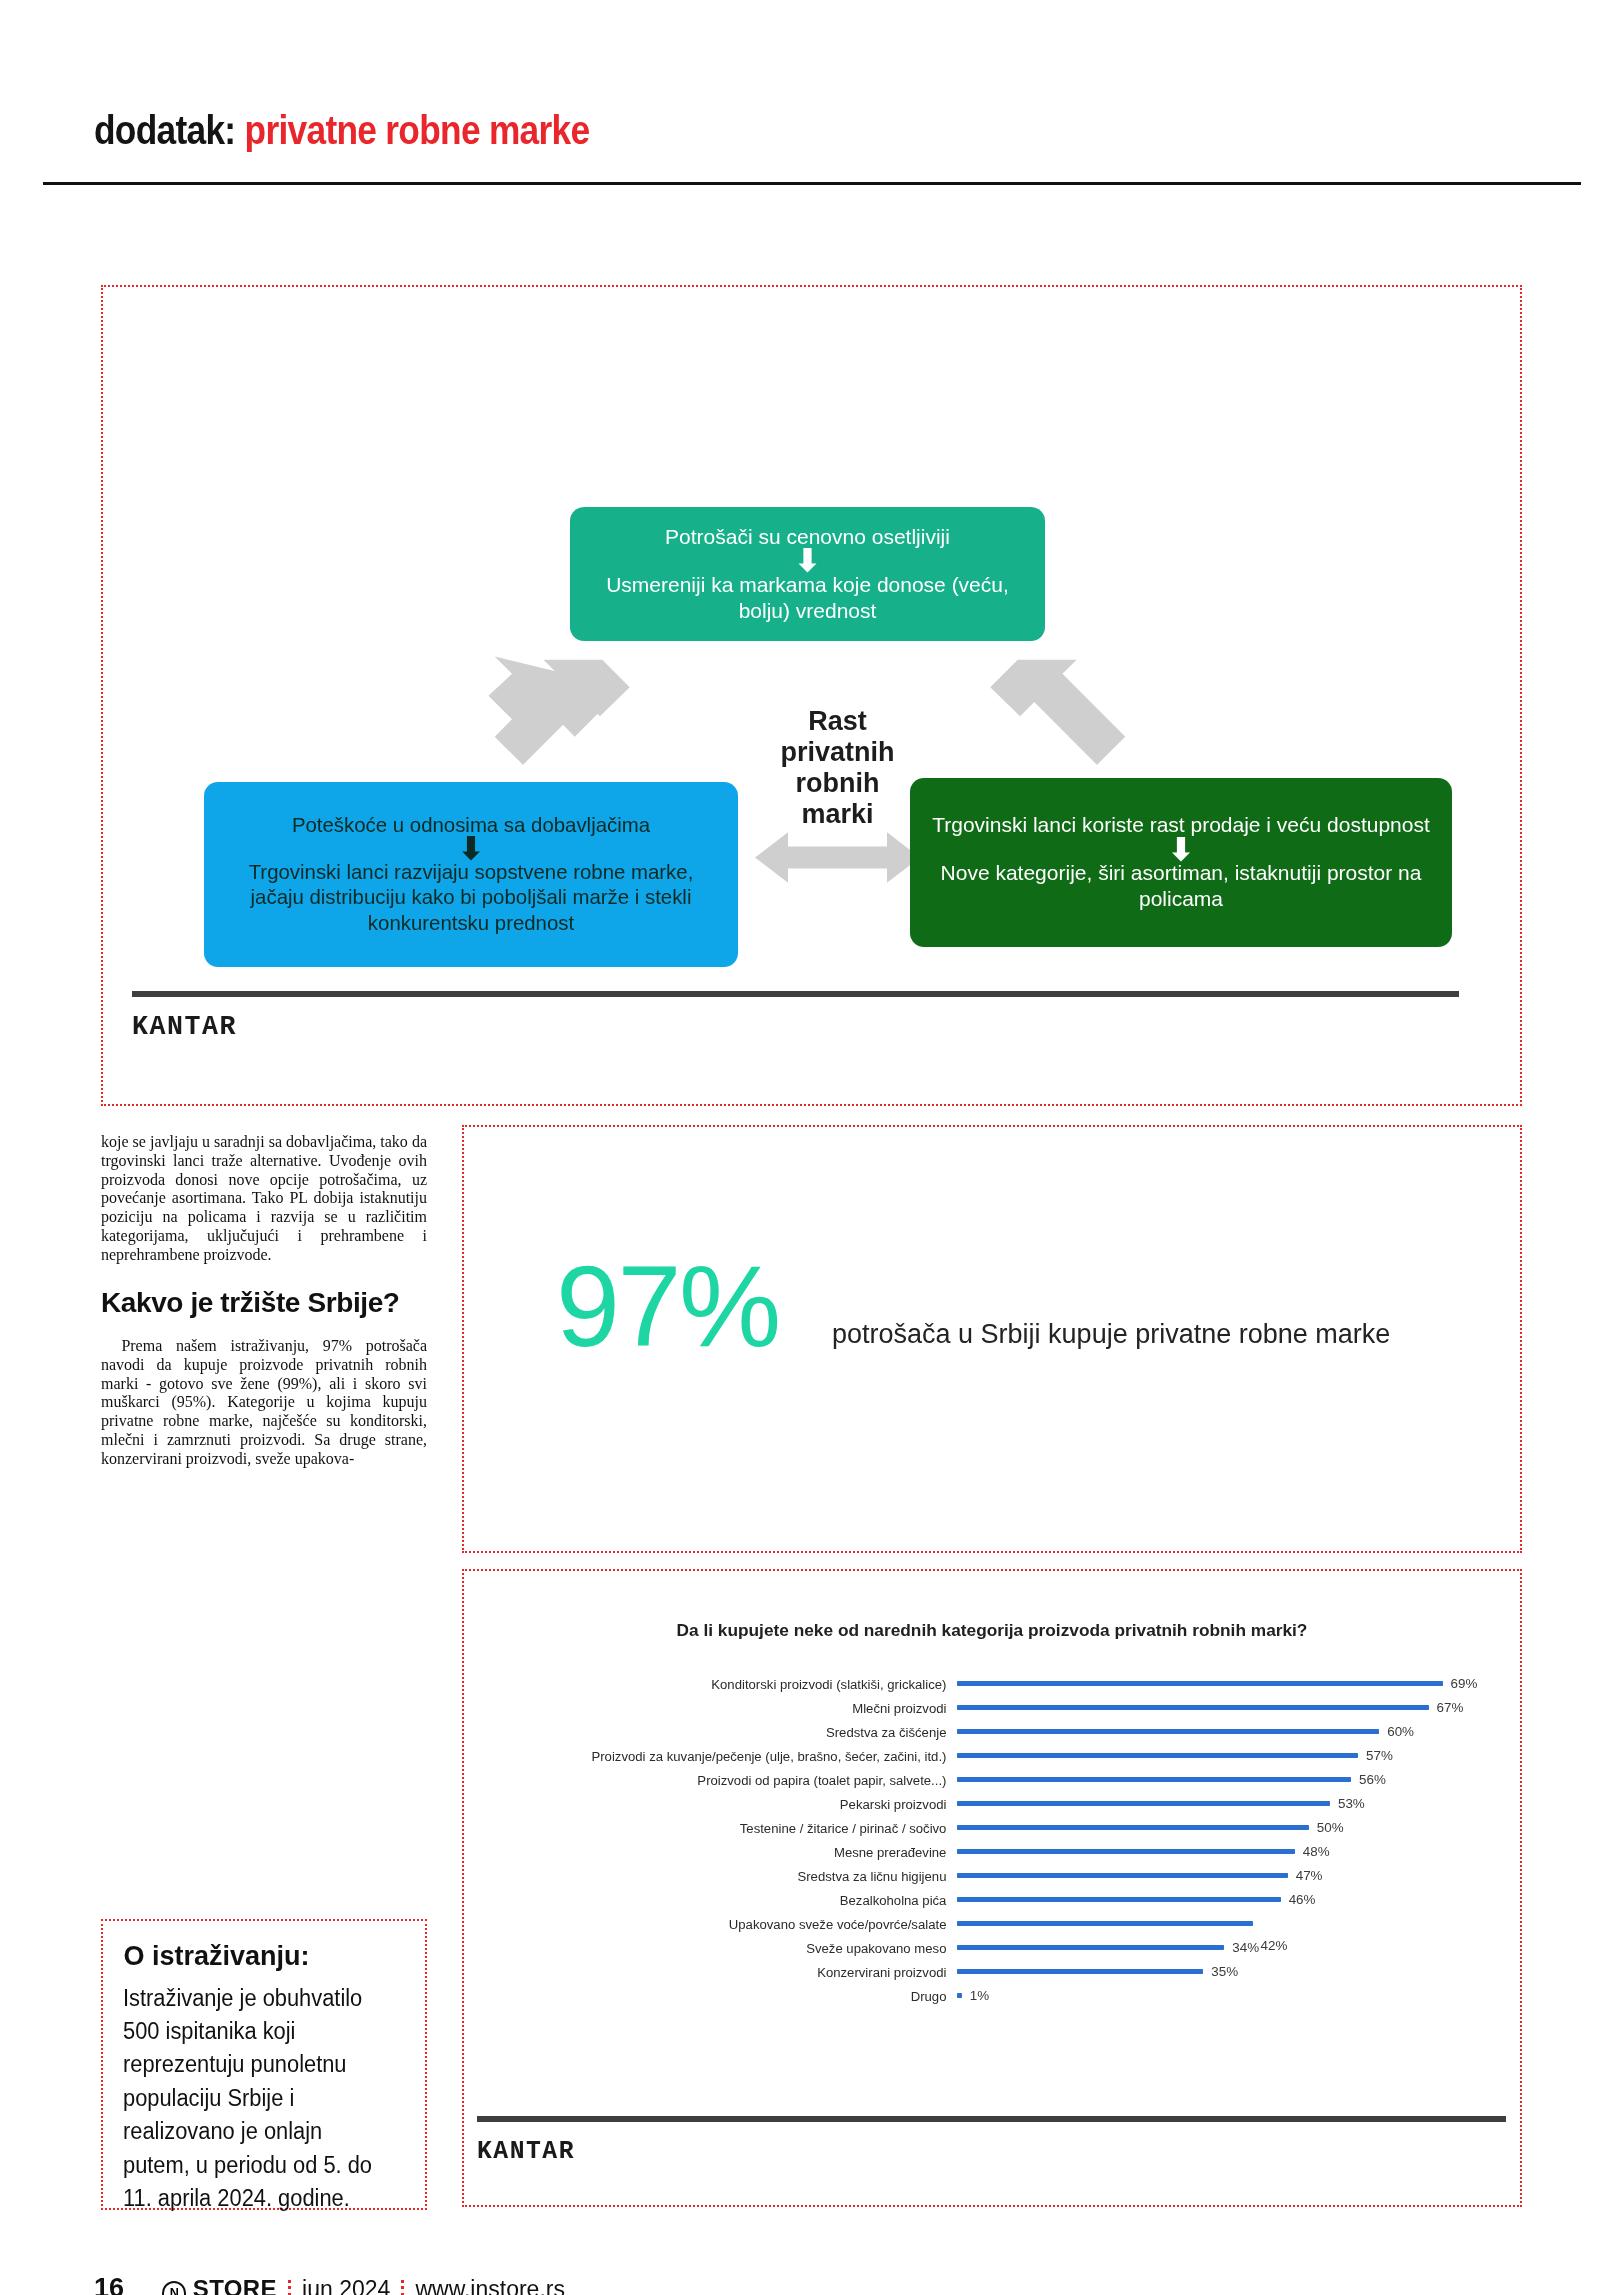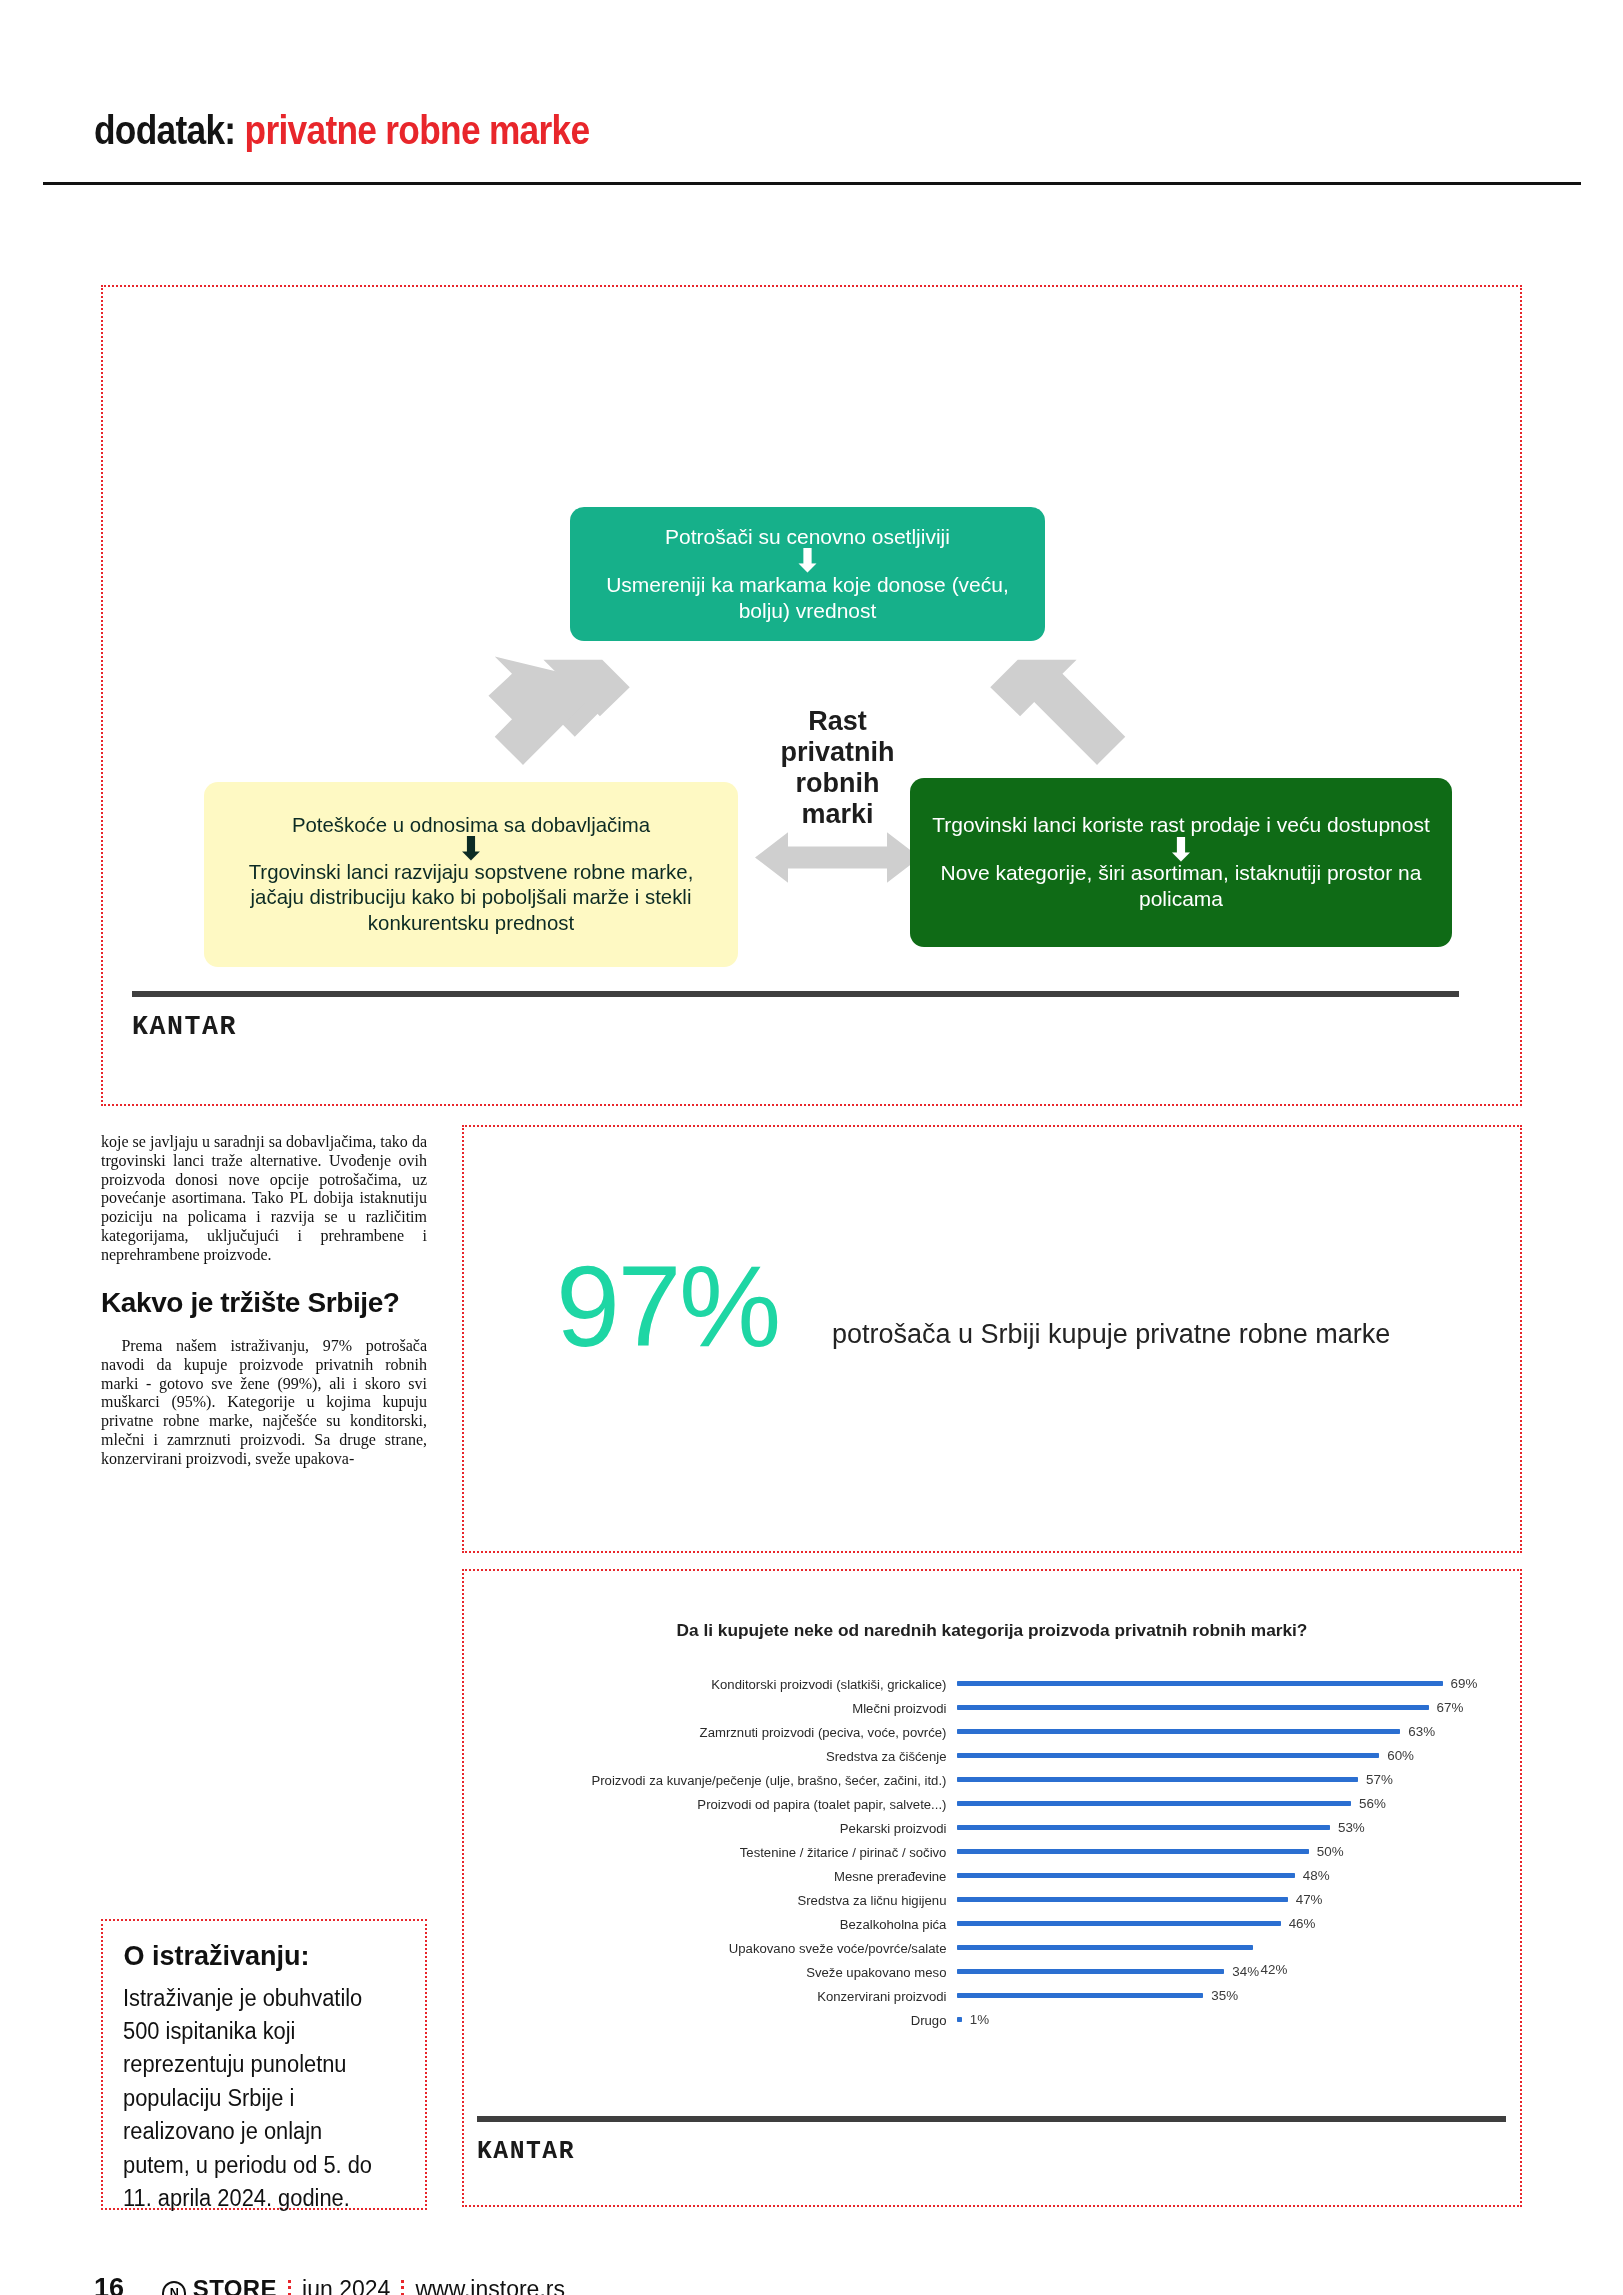--- a/index.html
+++ b/index.html
@@ -62,21 +62,21 @@
 
   
   #box-top{
     left:467px; top:220px; width:475px; height:134px;
     background:#16b08a; color:#ffffff;
     font-size:21px;
   }
   
   #box-left{
     left:101px; top:495px; width:534px; height:185px;
-    background:#fef9c3; color:#0c2b24;
+    background:#0ea5e9; color:#0c2b24;
     font-size:20.4px;
   }
   
   #box-right{
     left:807px; top:491px; width:542px; height:169px;
     background:#0f6b16; color:#ffffff;
     font-size:21px;
   }
 
   
@@ -299,27 +299,20 @@
         </div>
       </div>
       <div class="bar-row">
         <div class="bar-label">Mlečni proizvodi</div>
         <div class="bar-track">
           <div class="bar-fill" style="width: 86.4203%; background: rgb(43, 111, 209);"></div>
           <div class="bar-value" style="left: calc(86.4203% + 7.9px);">67%</div>
         </div>
       </div>
       <div class="bar-row">
-        <div class="bar-label">Zamrznuti proizvodi (peciva, voće, povrće)</div>
-        <div class="bar-track">
-          <div class="bar-fill" style="width: 81.2609%; background: rgb(43, 111, 209);"></div>
-          <div class="bar-value" style="left: calc(81.2609% + 7.9px);">63%</div>
-        </div>
-      </div>
-      <div class="bar-row">
         <div class="bar-label">Sredstva za čišćenje</div>
         <div class="bar-track">
           <div class="bar-fill" style="width: 77.3913%; background: rgb(43, 111, 209);"></div>
           <div class="bar-value" style="left: calc(77.3913% + 7.9px);">60%</div>
         </div>
       </div>
       <div class="bar-row">
         <div class="bar-label">Proizvodi za kuvanje/pečenje (ulje, brašno, šećer, začini, itd.)</div>
         <div class="bar-track">
           <div class="bar-fill" style="width: 73.5217%; background: rgb(43, 111, 209);"></div>

